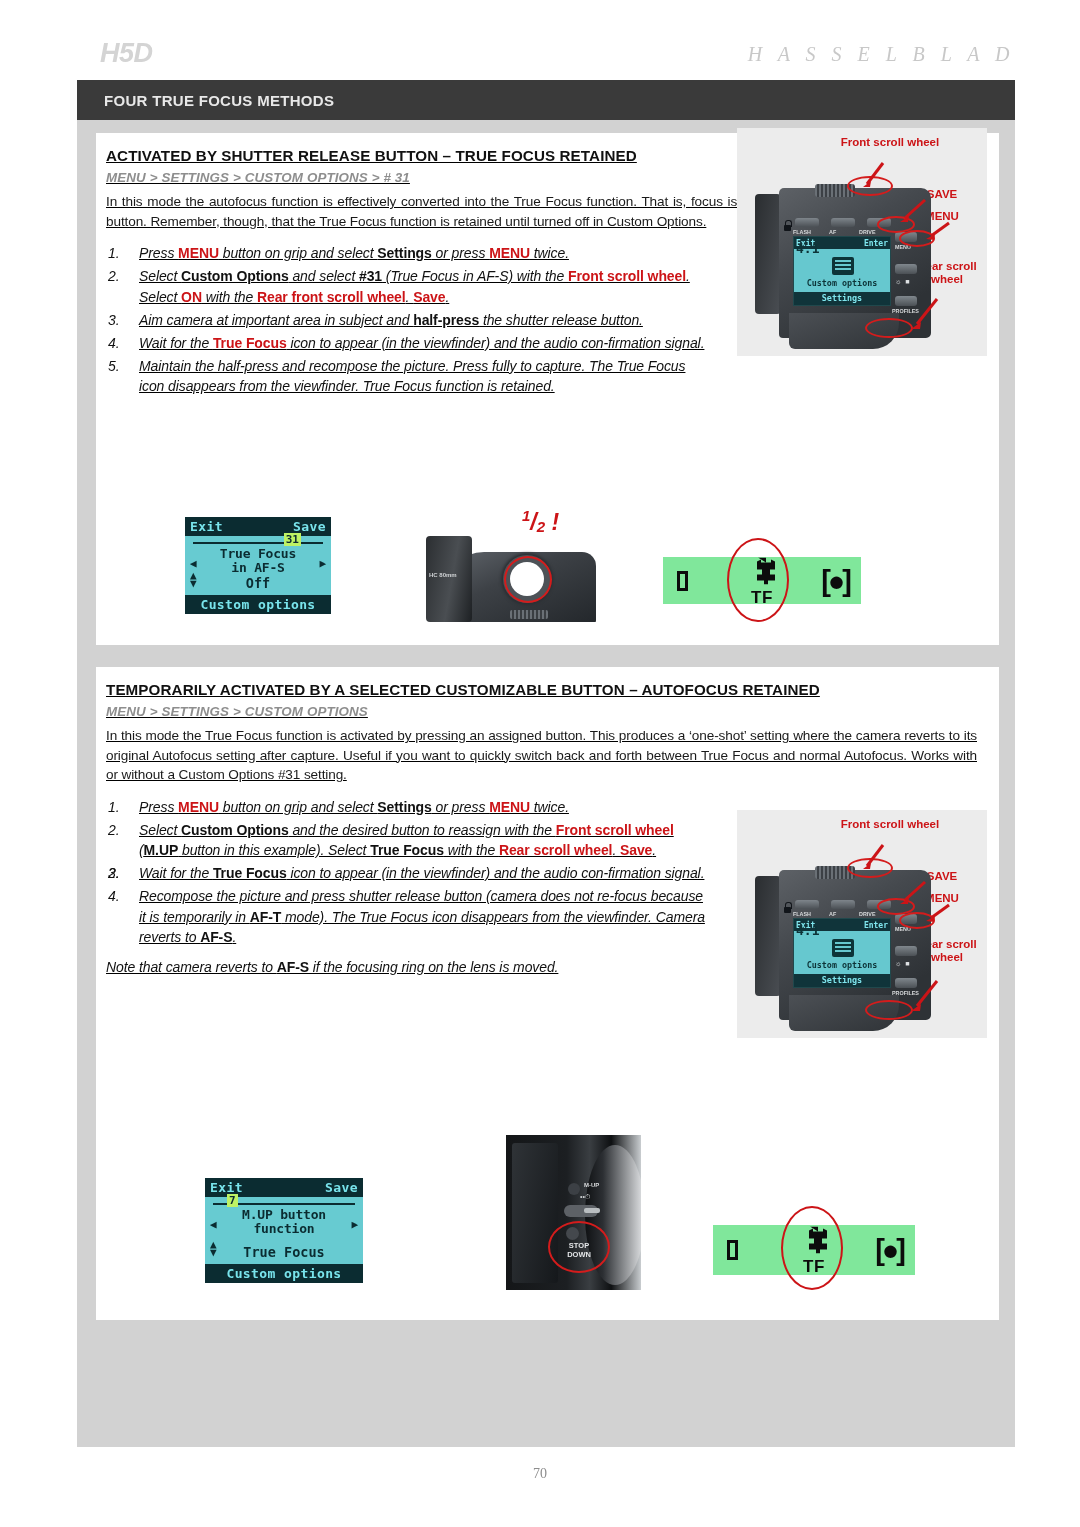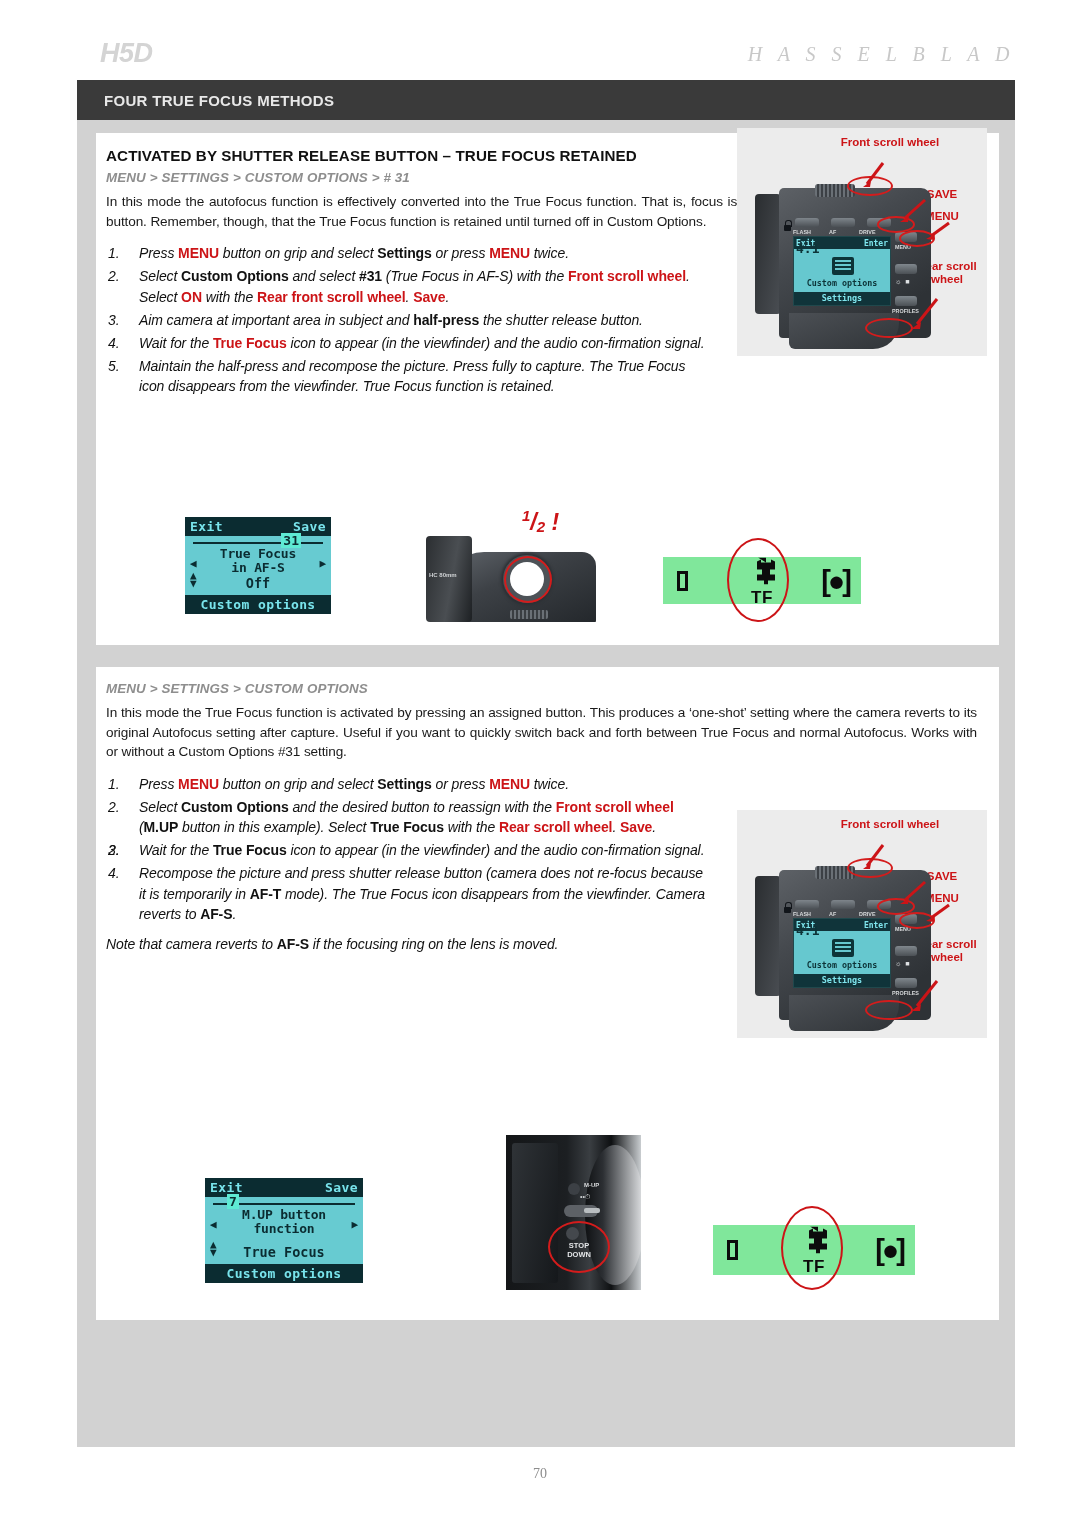--- a/index.html
+++ b/index.html
@@ -47,21 +47,21 @@
   }
 
   
   .panel {
     position: absolute; left: 96px; width: 903px;
     background: #ffffff;
   }
   #panel1 { top: 133px;  height: 512px; }
   #panel2 { top: 667px;  height: 653px; }
 
-  .panel-inner { padding: 14px 22px 12px 10px; position: relative; height:100%; }
+  .panel-inner { padding: 14px 22px 12px 10px; position: relative; height:100%;text-decoration:underline; }
 
   h2.sec-head {
     font-size: 15.2px; font-weight: bold; color: #111;
     letter-spacing: 0.1px; margin: 0 0 6px 0; white-space: nowrap;
   }
   .crumb {
     font-size: 13.4px; font-style: italic; font-weight: bold;
     color: #8e8e8e; letter-spacing: 0.1px; margin-bottom: 7px;
   }
   p.intro {
@@ -211,22 +211,22 @@
   }
   .blcd-key {
     background:#0b2c31; color:#79e4ec; font-weight:bold; font-size:13px;
     padding:0 3px; letter-spacing:0.4px;
   }
   .blcd-rule {
     position:absolute; left:8px; right:8px; top:25px; height:2px;
     background:#0b2c31;
   }
   .blcd-rule .idx {
-    position:absolute; right:22px; top:-9px; background:#5eead4;
-    color:#0b2c31; font-size:13px; font-weight:bold; padding:0 2px;
+    position:absolute; right:22px; top:-9px; background:#bef264;
+    color:#0b2c31; font-size:11px; font-weight:bold; padding:0 2px;
   }
   .blcd-title {
     position: absolute; left: 0; right: 0; top: 30px; text-align: center;
     color: #0b2c31; font-weight: bold; font-size: 13px; line-height: 14px;
     letter-spacing: -0.2px;
   }
   .blcd-value {
     position: absolute; left: 0; right: 0; bottom: 23px; text-align: center;
     color: #0b2c31; font-weight: bold; font-size: 13.5px;
   }
@@ -492,20 +492,21 @@
         <path d="M11 0 h8 v5 h5 v-3 l4 2 v8 h-5 v5 h5 v6 h-7 v4 h-4 v-4 h-7 v-6 h5 v-5 h-5 v-8 l4 -2 v3 h5 z" fill="#0c0c0c"></path>
       </svg>
       <div class="vf-tf-label">TF</div>
     </div>
     <div class="vf-bracket">[●]</div>
   </div>
   <div class="vf-oval" style="left:727px; top:538px;"></div>
 
   <div class="panel" id="panel2">
     <div class="panel-inner">
+      <h2 class="sec-head">TEMPORARILY ACTIVATED BY A SELECTED CUSTOMIZABLE BUTTON – AUTOFOCUS RETAINED</h2>
       <div class="crumb">MENU &gt; SETTINGS &gt; CUSTOM OPTIONS</div>
       <p class="intro">In this mode the True Focus function is activated by pressing an assigned button. This produces a ‘one-shot’ setting where the camera reverts to its original Autofocus setting after capture. Useful if you want to quickly switch back and forth between True Focus and normal Autofocus. Works with or without a Custom Options #31 setting.</p>
 
       <ol class="steps">
         <li><span class="num">1.</span><span>Press <span class="r">MENU</span> button on grip and select <span class="b">Settings</span> or press <span class="r">MENU</span> twice.</span></li>
         <li><span class="num">2.</span><span>Select <span class="b">Custom Options</span> and the desired button to reassign with the <span class="r">Front scroll wheel</span> (<span class="b">M.UP</span> button in this example). Select <span class="b">True Focus</span> with the <span class="r">Rear scroll wheel</span>. <span class="r">Save</span>.</span></li>
         <li><span class="num">2.</span></li>
         <li><span class="num">3.</span><span>Wait for the <span class="b">True Focus</span> icon to appear (in the viewfinder) and the audio con-firmation signal.</span></li>
         <li><span class="num">4.</span><span>Recompose the picture and press shutter release button (camera does not re-focus because it is temporarily in <span class="b">AF-T</span> mode). The True Focus icon disappears from the viewfinder. Camera reverts to <span class="b">AF-S</span>.</span></li>
       </ol>

